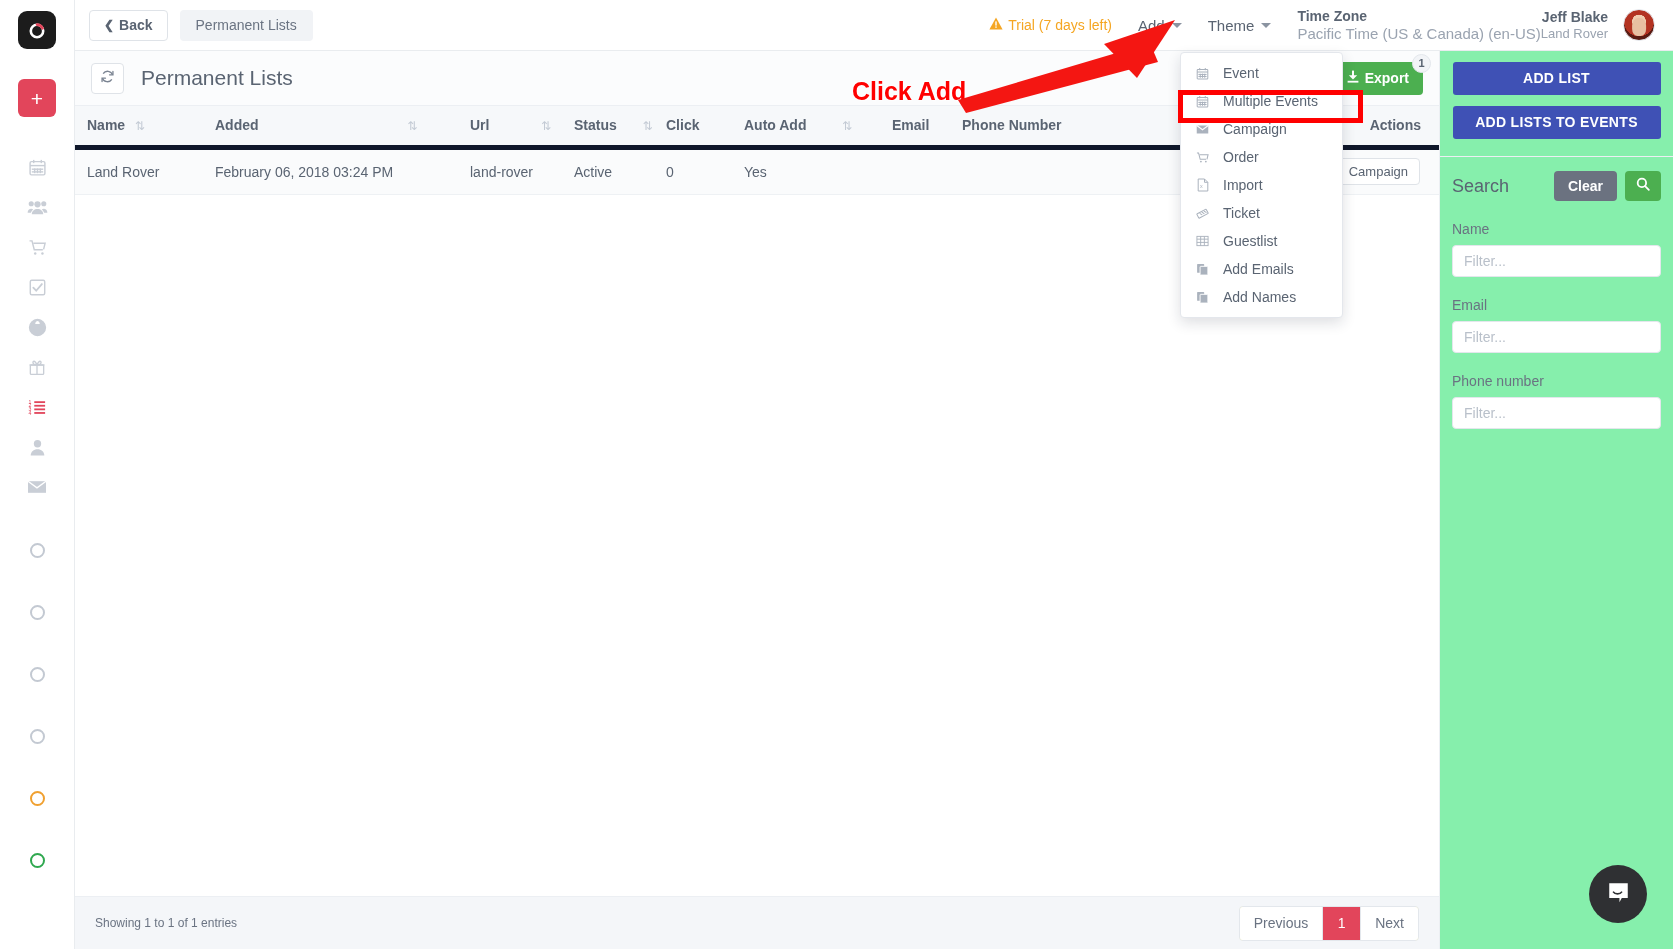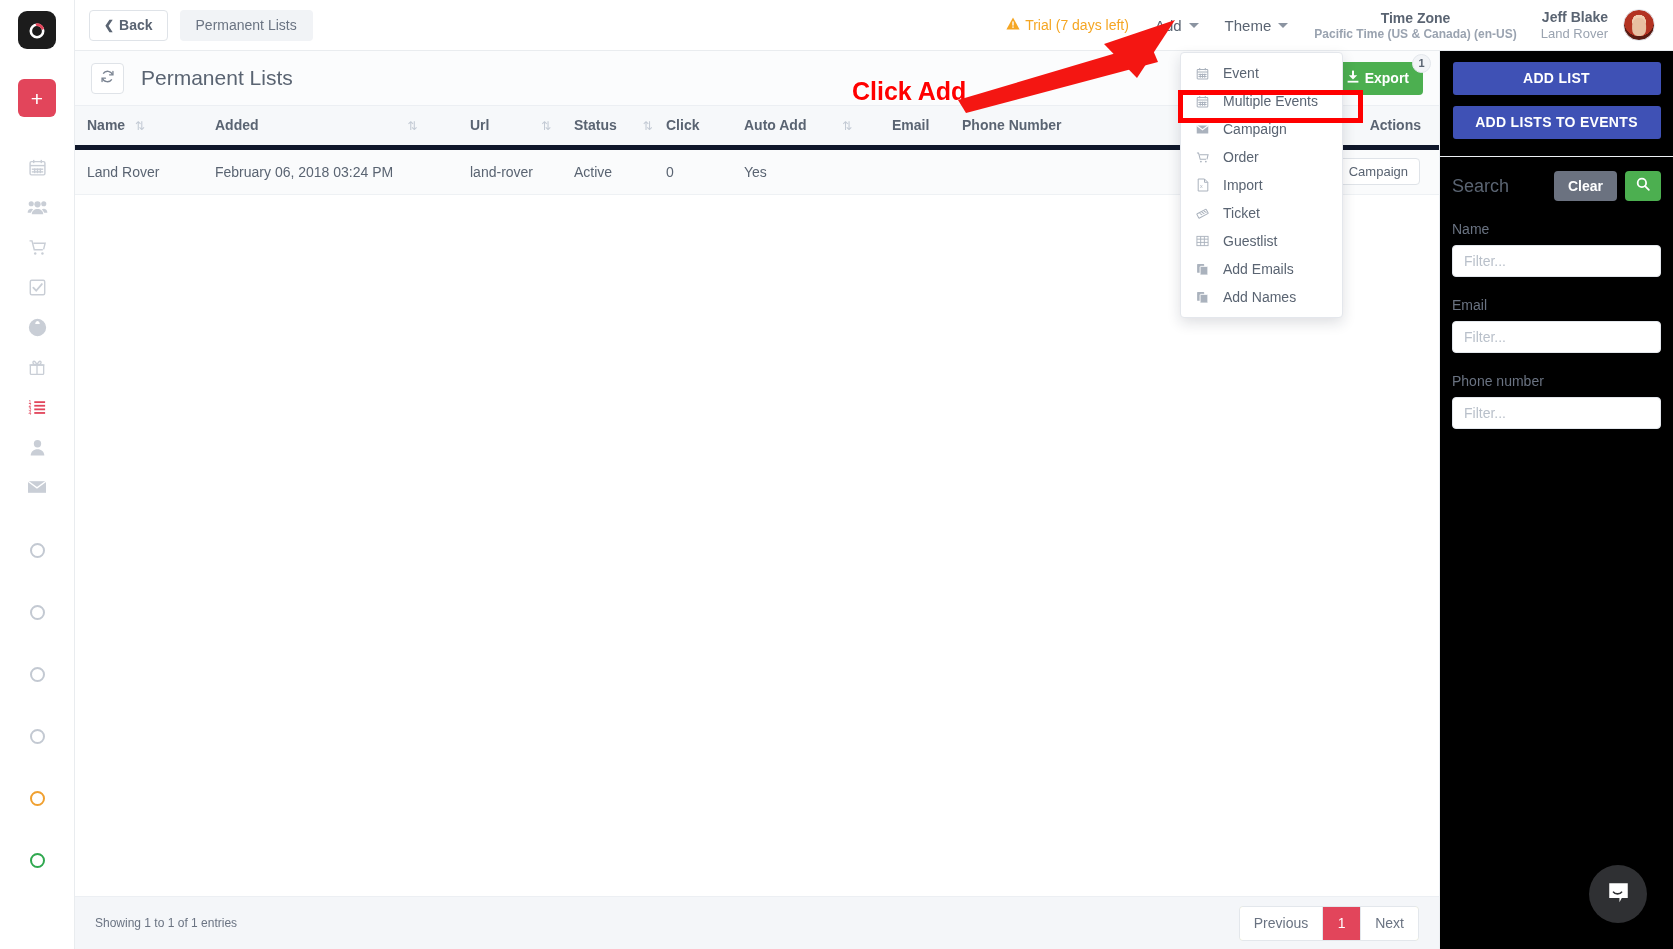--- a/index.html
+++ b/index.html
@@ -59,23 +59,23 @@
   #trial-badge {
     color: #f5a623; font-size: 14px; display: flex; align-items: center; gap: 5px;
     margin-right: 26px; cursor: pointer; white-space: nowrap;
   }
   .topbar-menu {
     color: #5a6472; font-size: 15px; display: flex; align-items: center; gap: 7px;
     margin-right: 26px; cursor: pointer; white-space: nowrap;
   }
   .caret { width: 0; height: 0; border-left: 5px solid transparent;
            border-right: 5px solid transparent; border-top: 5px solid #8b94a1; }
-  #timezone-block { text-align: center; margin-right: 24px; white-space: nowrap; }
+  #timezone-block { text-align: left; white-space: nowrap; }
   #timezone-block .tz-title { font-size: 14px; font-weight: 700; color: #5a6472; }
-  #timezone-block .tz-sub { font-size: 12px; color: #9aa3b0; margin-top: 1px; font-weight: bold; }
+  #timezone-block .tz-sub { font-size: 15px; color: #9aa3b0; margin-top: 1px; }
   #user-block { display: flex; align-items: center; gap: 15px; white-space: nowrap;
                 cursor: pointer; margin-right: 4px; }
   #user-block .u-text { text-align: right; }
   #user-block .u-name { font-size: 14px; font-weight: 700; color: #5a6472; }
   #user-block .u-org { font-size: 13px; color: #9aa3b0; margin-top: 1px; }
   #avatar {
     width: 32px; height: 32px; border-radius: 50%; overflow: hidden; flex: none;
     background: radial-gradient(circle at 50% 38%, #f0cdb0 0 28%, #b33322 29% 62%, #5a1b12 63% 100%);
     border: 1px solid #e4e7ec; position: relative;
   }
@@ -154,21 +154,21 @@
     height: 33px; min-width: 48px; padding: 0 14px; display: flex; align-items: center;
     justify-content: center; font-size: 14px; color: #6a7382; background: #fff;
     cursor: pointer; border-right: 1px solid #e3e7ec;
   }
   .page-btn:last-child { border-right: none; }
   .page-btn.current { background: #e2455b; color: #fff; min-width: 38px; }
 
   
   #right-panel {
     position: absolute; left: 1439px; top: 51px; width: 234px; height: 898px;
-    background: #000000; border-left: 1px solid #eceff3;
+    background: #86efac; border-left: 1px solid #eceff3;
   }
   .panel-cta {
     display: block; width: 208px; margin: 0 auto; height: 33px;
     background: #3f51b5; color: #fff; border-radius: 3px; font-size: 14px;
     font-weight: 700; letter-spacing: .3px; text-align: center; line-height: 33px;
     cursor: pointer;
   }
   #cta-1 { margin-top: 11px; }
   #cta-2 { margin-top: 11px; }
   #panel-divider { height: 1px; background: #eceff3; margin-top: 17px; }

